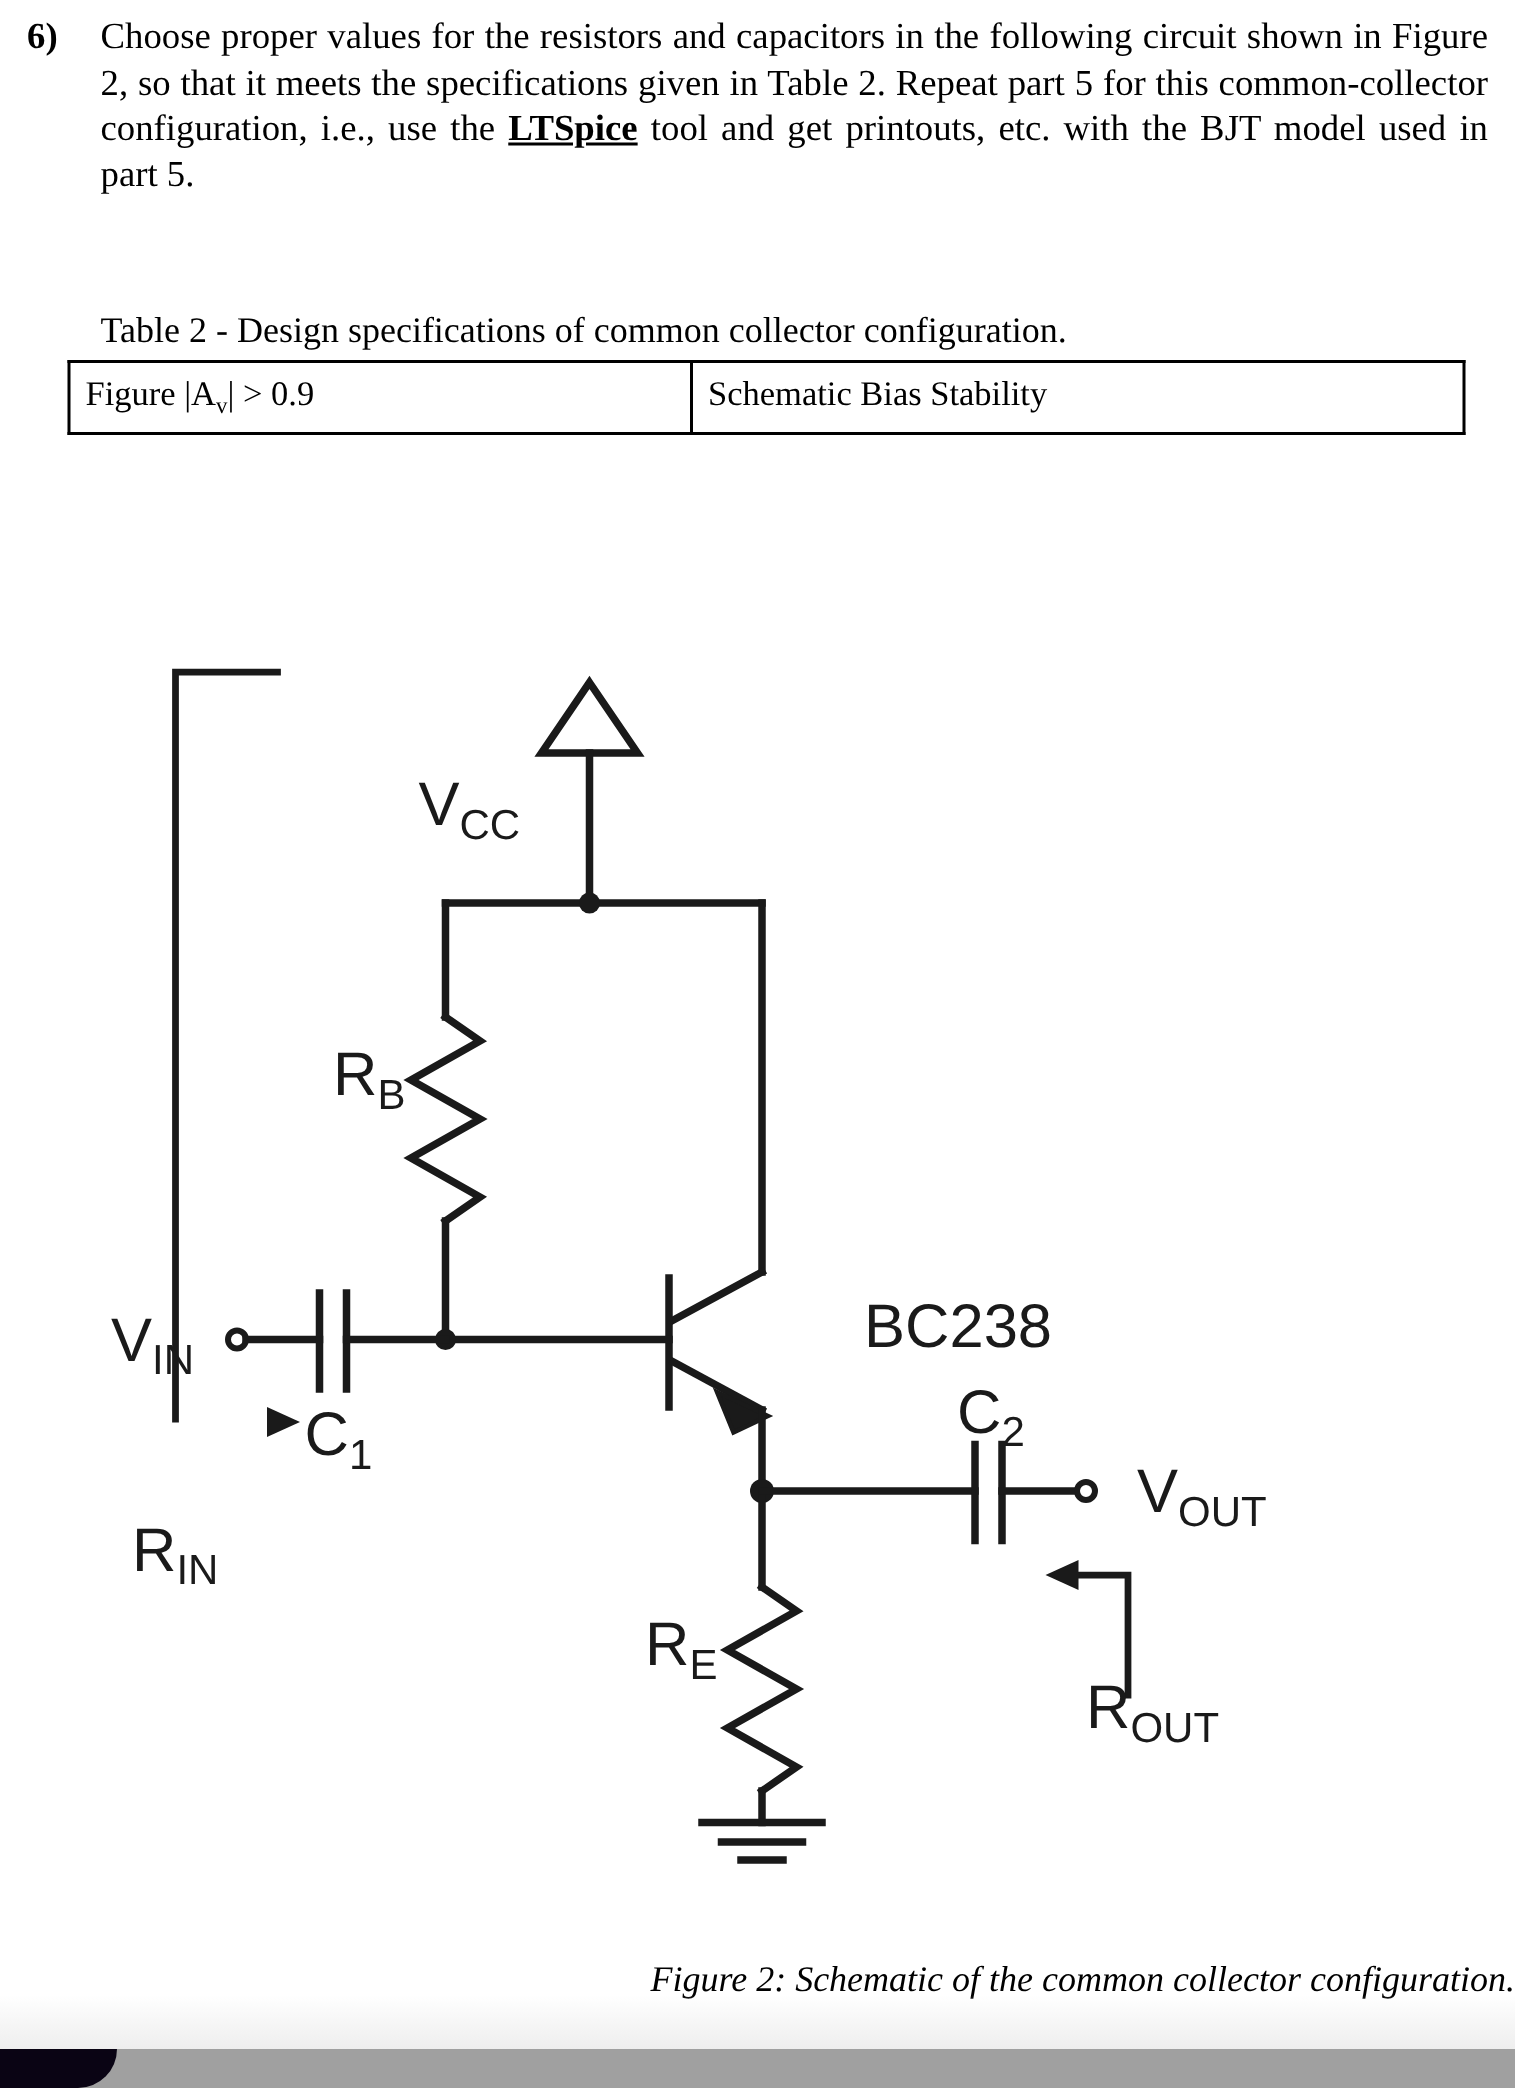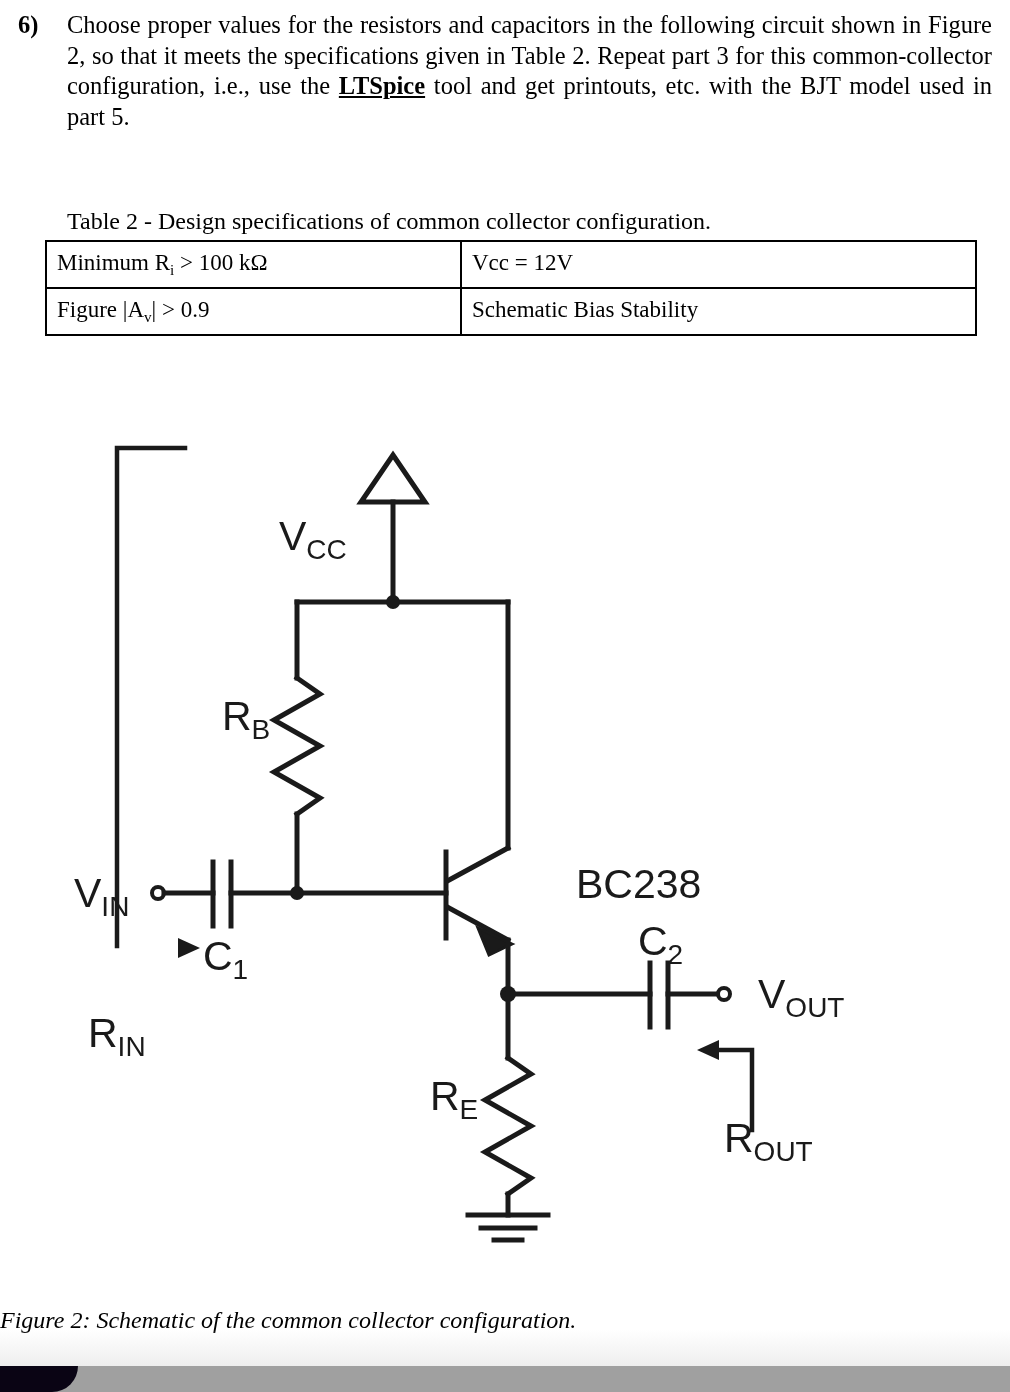--- a/index.html
+++ b/index.html
@@ -98,21 +98,21 @@
     height: 860px;
   }
   .schematic svg { display: block; }
 
   
   .figure-caption {
     position: absolute;
     left: 0;
     top: 1305px;
     width: 1010px;
-    text-align: left;
+    text-align: right;
     font-style: italic;
     font-size: 24px;
     line-height: 30px;
   }
 
   
   .page-shadow {
     position: absolute;
     left: 0;
     top: 1366px;
@@ -138,36 +138,32 @@
     border-bottom-right-radius: 26px;
   }
 </style>
 </head>
 <body>
 
 <div class="page">
 
   <div class="question">
     <div class="q-marker">6)</div>
-    <div class="q-body"><span>Choose proper values for the resistors and capacitors in the following circuit shown in Figure 2, so that it meets the specifications given in Table 2. Repeat part 3 for this common-collector configuration, i.e., use the </span><span class="bold">LTSpice</span><span> tool and get printouts, etc. with the BJT model used in part 5.</span></div>
+    <div class="q-body"><span>Choose proper values for the resistors and capacitors in the following circuit shown in Figure 2, so that it meets the specifications given in Table 2. Repeat part 5 for this common-collector configuration, i.e., use the </span><span class="bold">LTSpice</span><span> tool and get printouts, etc. with the BJT model used in part 5.</span></div>
   </div>
 
   <div class="table-caption">Table 2 - Design specifications of common collector configuration.</div>
 
   <table class="spec-table">
     <colgroup>
         <col class="c1">
         <col class="c2">
       </colgroup>
     <tbody>
       <tr>
-        <td><span>Minimum R</span><sub>i</sub><span> &gt; 100 kΩ</span></td>
-        <td><span>Vcc = 12V</span><sub></sub><span></span></td>
-      </tr>
-      <tr>
         <td><span>Figure |A</span><sub>v</sub><span>| &gt; 0.9</span></td>
         <td><span>Schematic Bias Stability</span><sub></sub><span></span></td>
       </tr>
     </tbody>
   </table>
 
   <div class="schematic">
     <svg width="1010" height="860" viewBox="0 0 1010 860" xmlns="http://www.w3.org/2000/svg">
       <g fill="none" stroke="#1a1a1a" stroke-width="5" stroke-linecap="square" stroke-linejoin="miter">
 

